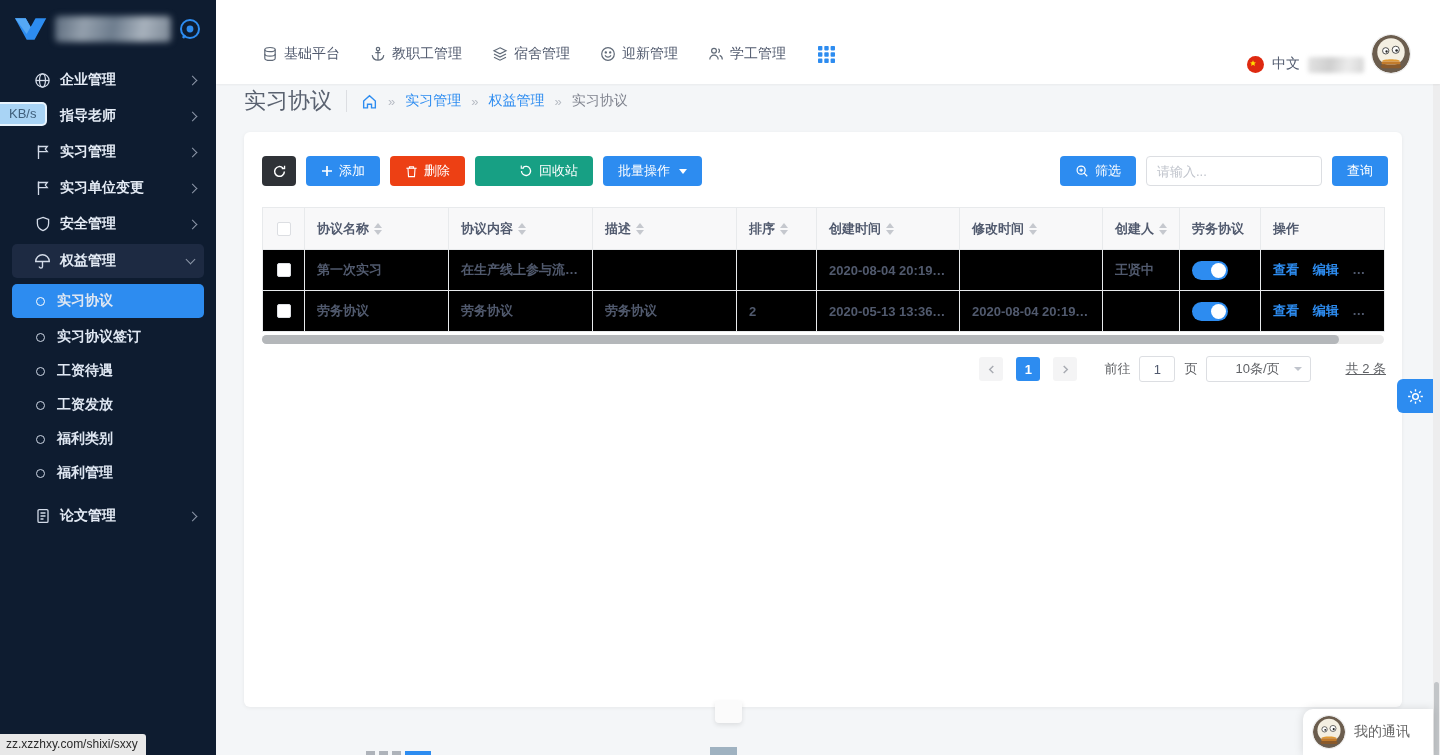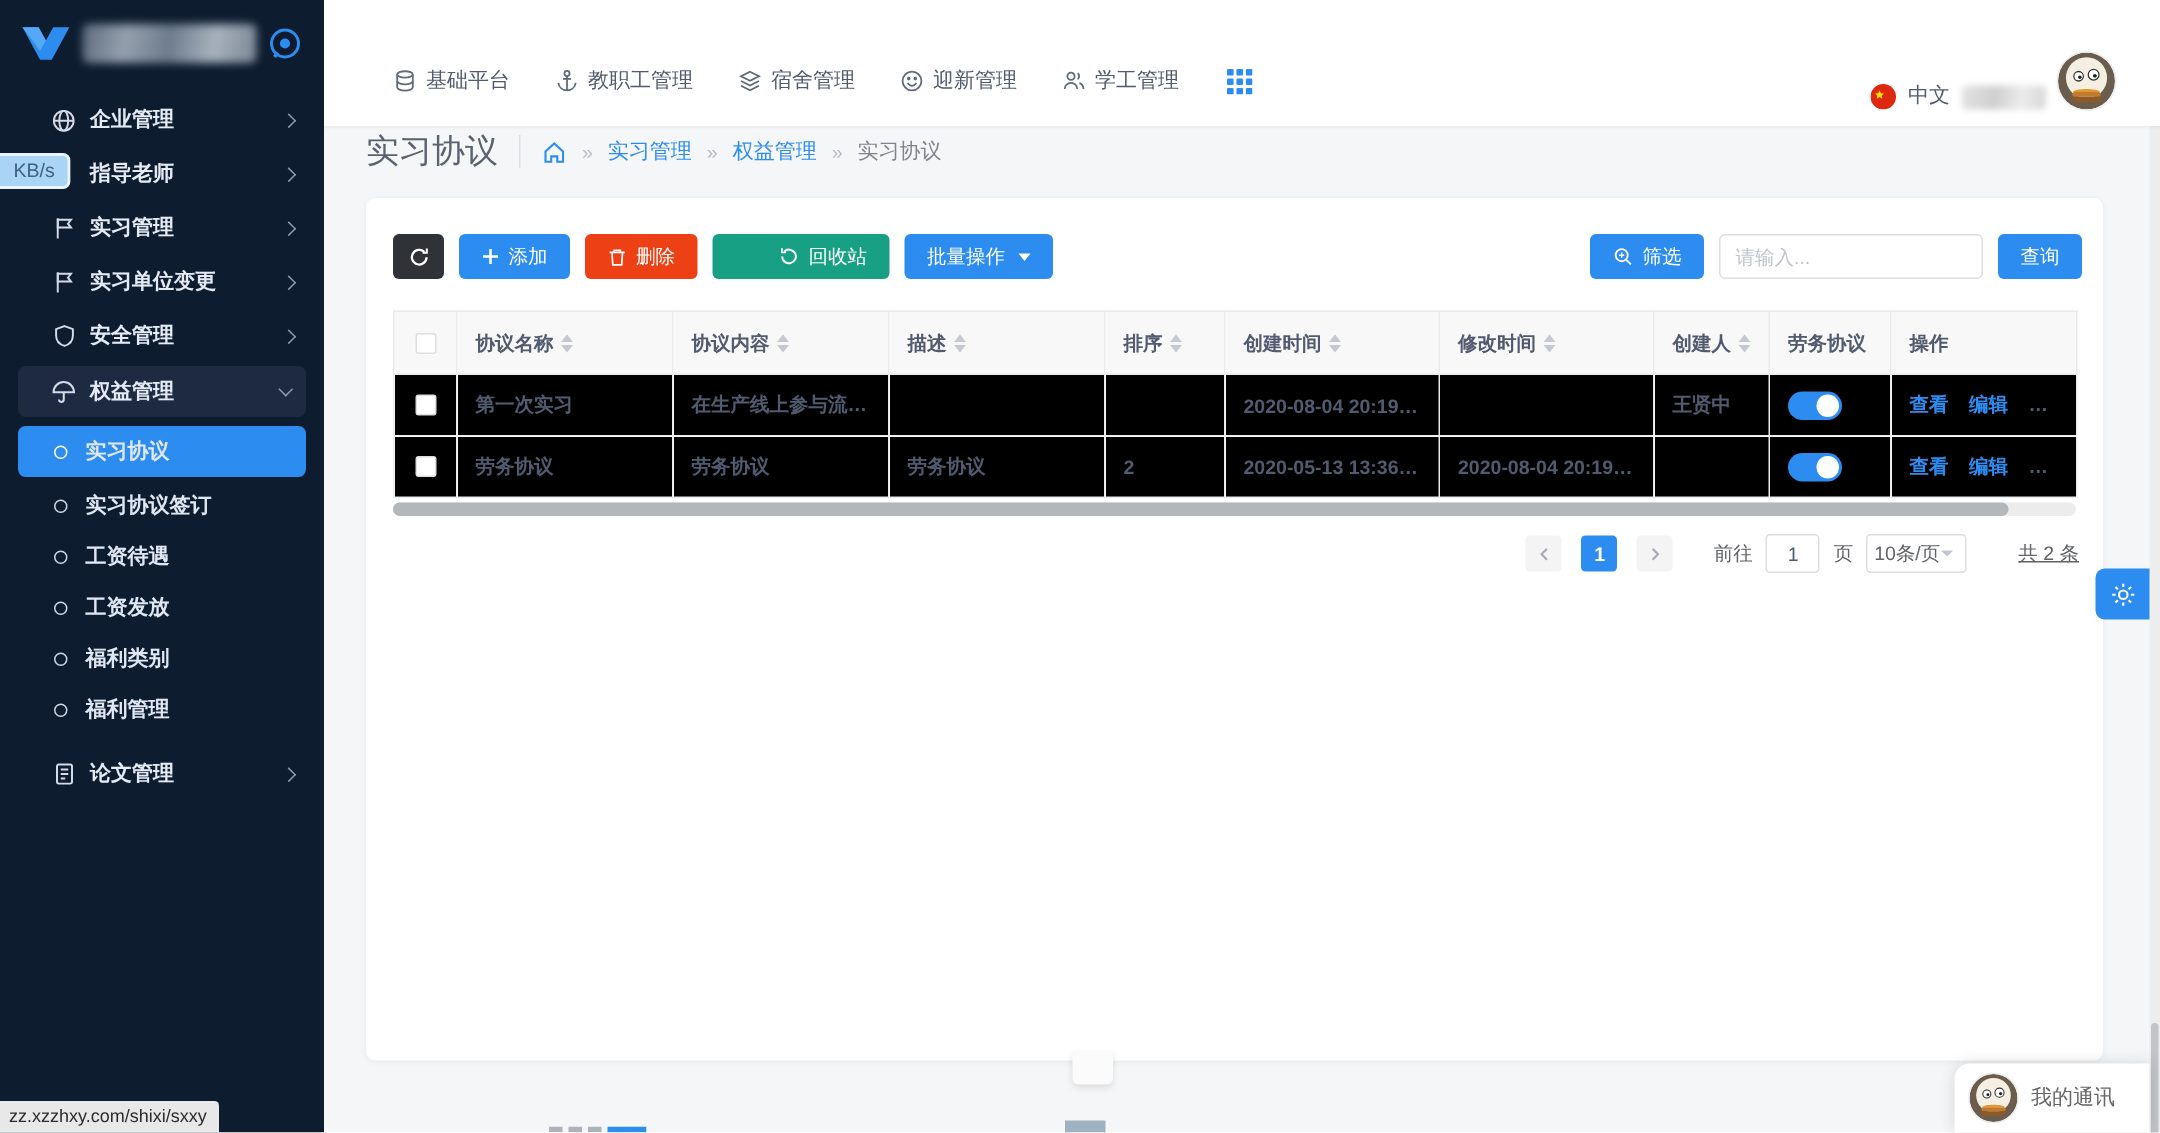--- a/index.html
+++ b/index.html
@@ -79,21 +79,21 @@
   .act-link:last-child { margin-right:0; }
 
   .hscroll { position:absolute; top:203px; left:18px; width:1122px; height:9px; background:#ececec; border-radius:5px; }
   .hthumb { position:absolute; left:0; top:0; height:9px; width:96%; background:#b4b7ba; border-radius:5px; cursor:pointer; }
 
   
   .pager { position:absolute; top:224px; right:16px; display:flex; align-items:center; gap:9px; font-size:13px; color:#606266; }
   .pg-btn { width:24px; height:24px; background:#f4f4f5; border-radius:3px; display:flex; align-items:center; justify-content:center; color:#a8abb2; font-size:13px; cursor:pointer; }
   .pg-cur { width:24px; height:24px; background:#2d8cf0; border-radius:3px; display:flex; align-items:center; justify-content:center; color:#fff; font-weight:700; cursor:pointer; margin:0 4px; }
   .goto-input { width:36px; height:26px; border:1px solid #dcdee2; border-radius:3px; text-align:center; font-size:13px; color:#515a6e; font-family:inherit; outline:none; }
-  .size-select { height:26px; border:1px solid #dcdee2; border-radius:3px; display:flex; align-items:center; padding:0 8px 0 4px; color:#606266; cursor:pointer; background:#fff; }
+  .size-select { height:26px; border:1px solid #dcdee2; border-radius:3px; display:flex; align-items:center; gap:14px; padding:0 8px 0 28px; color:#606266; cursor:pointer; background:#fff; }
   .size-select .cav { width:0; height:0; border-left:4px solid transparent; border-right:4px solid transparent; border-top:4.5px solid #c0c4cc; }
 
   
   .gear-tab { position:absolute; right:7px; top:319px; width:36px; height:34px; background:#2d8cf0; border-radius:6px 0 0 6px; display:flex; align-items:center; justify-content:center; cursor:pointer; z-index:15; }
   .vtrack { position:absolute; right:0; top:0; width:7px; height:695px; background:#ededee; }
   .vthumb { position:absolute; right:1px; top:622px; width:5px; height:92px; background:#c2c5c8; border-radius:3px; }
   .bottom-tab { position:absolute; left:499px; top:641px; width:27px; height:22px; background:#fbfbfb; border-radius:0 0 4px 4px; box-shadow:0 2px 5px rgba(0,0,0,.10); }
   .bottom-stub { position:absolute; left:494px; top:687px; width:27px; height:8px; background:#9fb2c1; }
   .footer-sliver { position:absolute; left:150px; top:691px; height:4px; display:flex; gap:4px; align-items:flex-end; overflow:hidden; }
   .footer-sliver i { display:block; height:4px; width:9px; background:#aeb3ba; }

